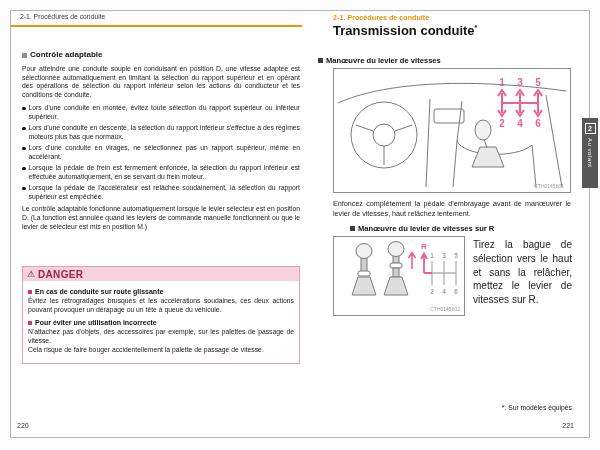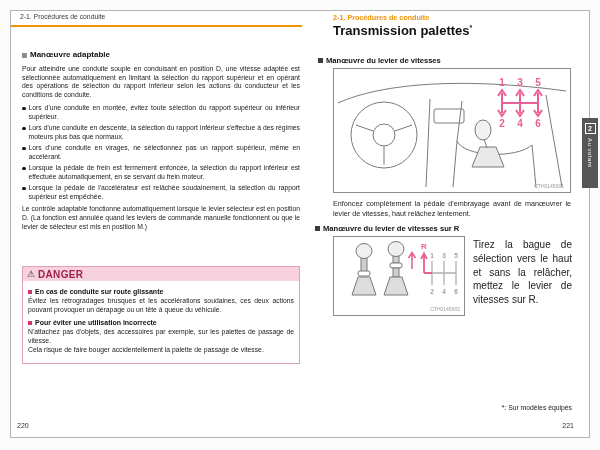--- a/index.html
+++ b/index.html
@@ -31,21 +31,21 @@
   .danger-head{display:flex;align-items:center;height:14px;background:#f7d2de;padding-left:4px}
   .warn-ico{font-size:9px;line-height:1;margin-right:3px;color:#1a1a1a}
   .danger-head b{font-size:10px;color:#9d2248;letter-spacing:.3px}
   .danger-body{padding:4px 5px 5px 5px;font-size:6.8px;line-height:1.32}
   .d-head{display:flex;align-items:center;margin:2px 0 1px 0}
   .d-head b{font-size:7px;color:#111}
   .d-body{text-align:justify;white-space:pre-line;margin-bottom:3px}
 
   
   .rp-sec1-head{position:absolute;left:318px;top:56px}
-  .rp-sec2-head{position:absolute;left:315px;top:224px}
+  .rp-sec2-head{position:absolute;left:350px;top:224px}
   .rp-sec1-head b,.rp-sec2-head b{font-size:7.6px}
   .fig{position:absolute;border:1px solid #8c8c8c;background:#fff}
   .fig1{left:333px;top:68px;width:238px;height:125px}
   .fig2{left:333px;top:236px;width:132px;height:80px}
   .fig svg{display:block;width:100%;height:100%}
   .cap1{position:absolute;left:333px;top:199px;width:238px;font-size:7.2px;line-height:1.38;text-align:justify}
   .cap2{position:absolute;left:473px;top:238px;width:99px;font-size:10px;line-height:1.38;text-align:justify}
   .footnote{position:absolute;right:28px;top:404px;font-size:6.8px;color:#222}
 
   
@@ -58,26 +58,26 @@
   .tab-label{margin-top:4px;color:#fff;font-size:6px;writing-mode:vertical-rl;letter-spacing:.5px}
 </style>
 </head>
 <body>
 
 <div class="frame"></div>
 
 <div class="lp-header">2-1. Procédures de conduite</div>
 <div class="lp-rule"></div>
 <div class="rp-crumb">2-1. Procédures de conduite</div>
-<div class="rp-title"><span>Transmission palettes</span><sup>*</sup></div>
+<div class="rp-title"><span>Transmission conduite</span><sup>*</sup></div>
 
 <div class="lp-col">
   <div class="sec-head">
     <span class="sq"></span>
-    <b>Manœuvre adaptable</b>
+    <b>Contrôle adaptable</b>
   </div>
   <p>Pour atteindre une conduite souple en conduisant en position D, une vitesse adaptée est sélectionnée automatiquement en limitant la sélection du rapport supérieur et en opérant des opérations de sélection du rapport inférieur selon les actions du conducteur et les conditions de conduite.</p>
 
   <div class="bullet">
       <span class="dot"></span>
       <span>Lors d'une conduite en montée, évitez toute sélection du rapport supérieur ou inférieur supérieur.</span>
     </div>
   <div class="bullet">
       <span class="dot"></span>
       <span>Lors d'une conduite en descente, la sélection du rapport inférieur s'effectue à des régimes moteurs plus bas que normaux.</span>

